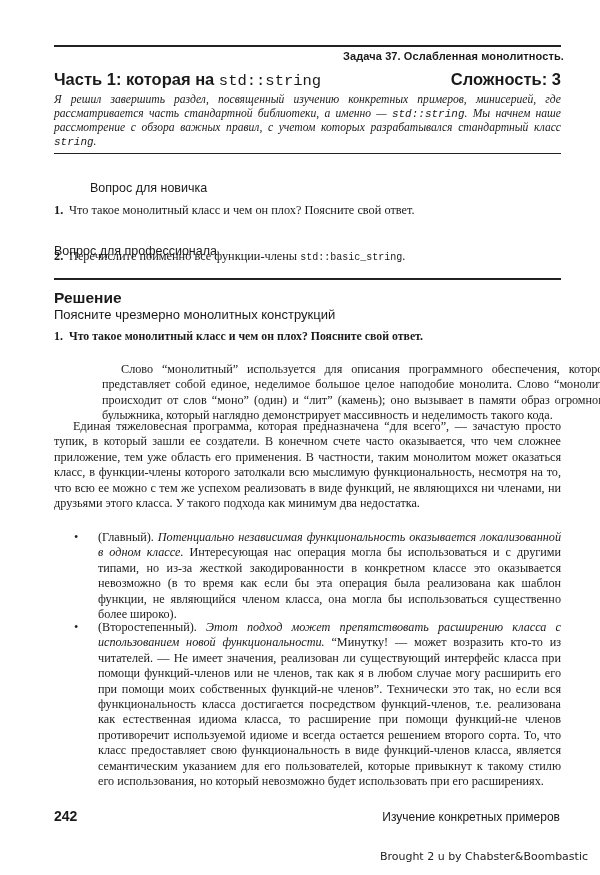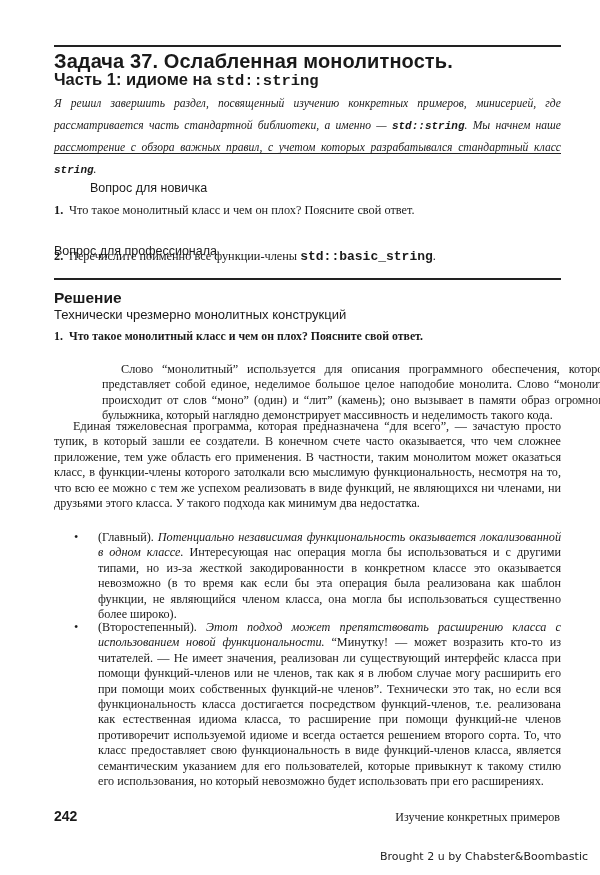--- a/index.html
+++ b/index.html
@@ -2,50 +2,50 @@
 <html><head>
   <meta charset="utf-8">
   <style>
     html, body { margin: 0; padding: 0; background: #ffffff; }
     body {
       width: 600px; height: 875px; position: relative; overflow: hidden;
       color: #1a1a1a;
       font-family: "Liberation Serif", serif;
     }
     .rule { position: absolute; left: 54px; width: 507px; height: 2px; background: #222; }
-    .mono { font-family: "Liberation Mono", monospace; font-weight: bold; }
+    .mono { font-family: "Liberation Mono", monospace; font-weight: normal; }
 
     .task-title {
       position: absolute; left: 54px; top: 50px; width: 510px;
       font-family: "Liberation Sans", sans-serif; font-weight: bold;
-      font-size: 20px; letter-spacing: 0.1px;
+      font-size: 11px; letter-spacing: 0.1px; text-align: right;
     }
     .task-sub {
       position: absolute; left: 54px; top: 70px; width: 507px;
       font-family: "Liberation Sans", sans-serif; font-weight: bold;
       font-size: 16.5px; display: flex; justify-content: space-between;
     }
     .task-sub .mono { font-size: 15.5px; }
     .intro {
       position: absolute; left: 54px; top: 93px; width: 507px;
-      font-style: italic; font-size: 11.6px; line-height: 22px;
+      font-style: italic; font-size: 11.6px; line-height: 14px;
       text-align: justify;
     }
     .intro .mono { font-size: 11px; font-style: italic; }
 
     .q-head {
       position: absolute; left: 54px;
       font-family: "Liberation Sans", sans-serif; font-size: 12.5px;
     }
     .q-item {
       position: absolute; left: 54px; width: 507px;
       font-size: 12.3px;
     }
     .q-item .num { font-weight: bold; display: inline-block; width: 15px; }
-    .q-item .mono { font-size: 13px; }
+    .q-item .mono { font-size: 10px; }
 
     .sol-title {
       position: absolute; left: 54px; top: 289px;
       font-family: "Liberation Sans", sans-serif; font-weight: bold; font-size: 15.5px;
     }
     .sol-sub {
       position: absolute; left: 54px; top: 307px;
       font-family: "Liberation Sans", sans-serif; font-size: 13px;
     }
     .sol-q {
@@ -68,50 +68,51 @@
     }
     .bullet .btext { margin-left: 44px; display: block; }
     .bullet em { font-style: italic; }
 
     .footer-num {
       position: absolute; left: 54px; top: 808px;
       font-family: "Liberation Sans", sans-serif; font-size: 14px; font-weight: bold;
     }
     .footer-chapter {
       position: absolute; right: 40px; top: 810px;
-      font-family: Liberation Serif, serif; font-size: 12px;
+      font-family: Liberation Sans, sans-serif; font-size: 12px;
     }
     .credit {
       position: absolute; right: 12px; top: 850px;
       font-family: "DejaVu Sans", sans-serif; font-size: 11px; color: #222;
     }
   </style>
 </head>
 <body>
 
 <div class="rule" style="top:45px;"></div>
 
 <div class="task-title">Задача 37. Ослабленная монолитность.</div>
 <div class="task-sub">
-  <span><span>Часть 1: идиоме на </span><span class="mono">std::string</span></span>
+  <span><span>Часть 1: которая на </span><span class="mono">std::string</span></span>
+  <span>Сложность: 3</span>
 </div>
 <div class="intro"><span>Я решил завершить раздел, посвященный изучению конкретных примеров, минисерией, где рассматривается часть стандартной библиотеки, а именно — </span><span class="mono">std::string</span><span>. Мы начнем наше рассмотрение с обзора важных правил, с учетом которых разрабатывался стандартный класс </span><span class="mono">string</span><span>.</span></div>
 
 <div class="rule" style="top:153px; height:1px;"></div>
 
 <div class="q-head" style="top:181px;margin-left:36px;">Вопрос для новичка</div>
 <div class="q-item" style="top:203px;"><span class="num">1.</span><span>Что такое монолитный класс и чем он плох? Поясните свой ответ.</span></div>
 
 <div class="q-head" style="top:228px;margin-top:16px;">Вопрос для профессионала</div>
 <div class="q-item" style="top:249px;"><span class="num">2.</span><span>Перечислите поименно все функции-члены </span><span class="mono">std::basic_string</span><span>.</span></div>
 
 <div class="rule" style="top:278px;"></div>
 
 <div class="sol-title">Решение</div>
-<div class="sol-sub">Технически чрезмерно монолитных конструкций</div>
+<div class="sol-sub">Поясните чрезмерно монолитных конструкций</div>
 <div class="sol-q"><span class="num">1.</span><span>Что такое монолитный класс и чем он плох? Поясните свой ответ.</span></div>
 
 <div class="para" style="top:362px;margin-left:48px;">Слово “монолитный” используется для описания программного обеспечения, которое представляет собой единое, неделимое большое целое наподобие монолита. Слово “монолит” происходит от слов “моно” (один) и “лит” (камень); оно вызывает в памяти образ огромного булыжника, который наглядно демонстрирует массивность и неделимость такого кода.</div>
 <div class="para" style="top:419px;">Единая тяжеловесная программа, которая предназначена “для всего”, — зачастую просто тупик, в который зашли ее создатели. В конечном счете часто оказывается, что чем сложнее приложение, тем уже область его применения. В частности, таким монолитом может оказаться класс, в функции-члены которого затолкали всю мыслимую функциональность, несмотря на то, что всю ее можно с тем же успехом реализовать в виде функций, не являющихся ни членами, ни друзьями этого класса. У такого подхода как минимум два недостатка.</div>
 
 <div class="bullet" style="top:530px;">
   <span class="dot">•</span>
   <span class="btext"><span>(Главный). </span><em>Потенциально независимая функциональность оказывается локализованной в одном классе.</em><span> Интересующая нас операция могла бы использоваться и с другими типами, но из-за жесткой закодированности в конкретном классе это оказывается невозможно (в то время как если бы эта операция была реализована как шаблон функции, не являющийся членом класса, она могла бы использоваться существенно более широко).</span></span>
 </div>
 

